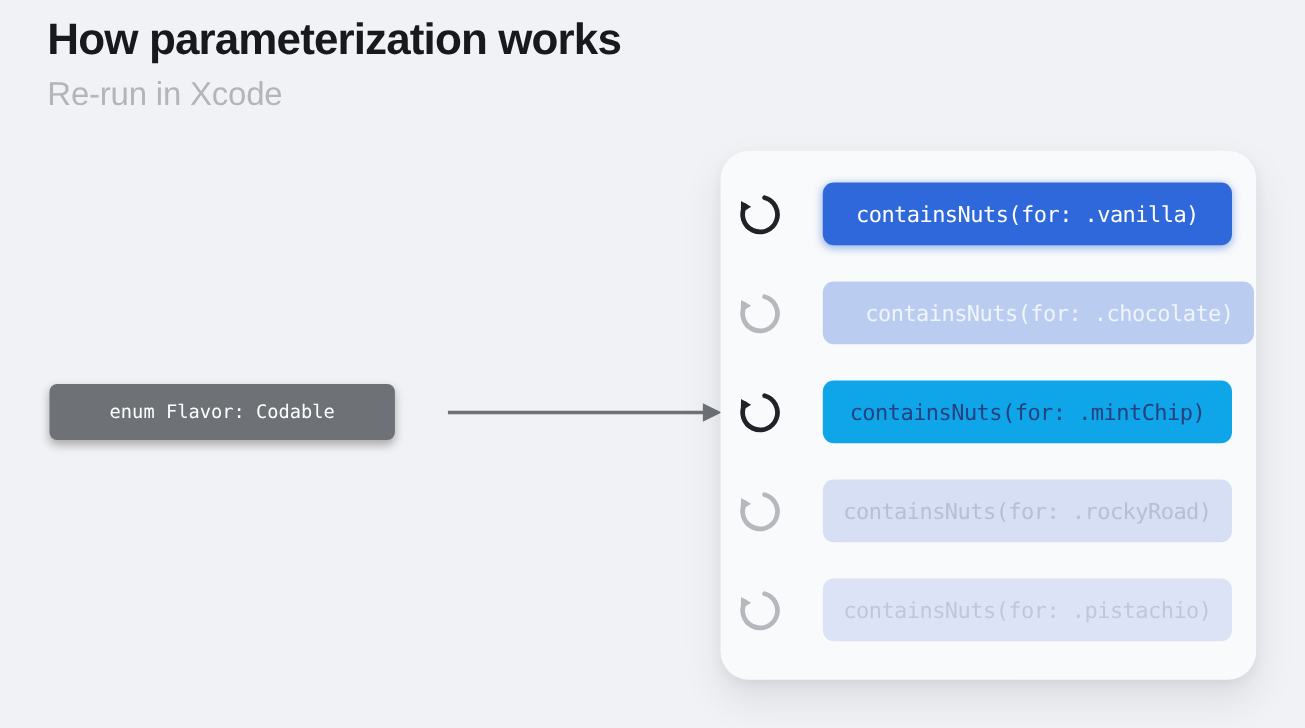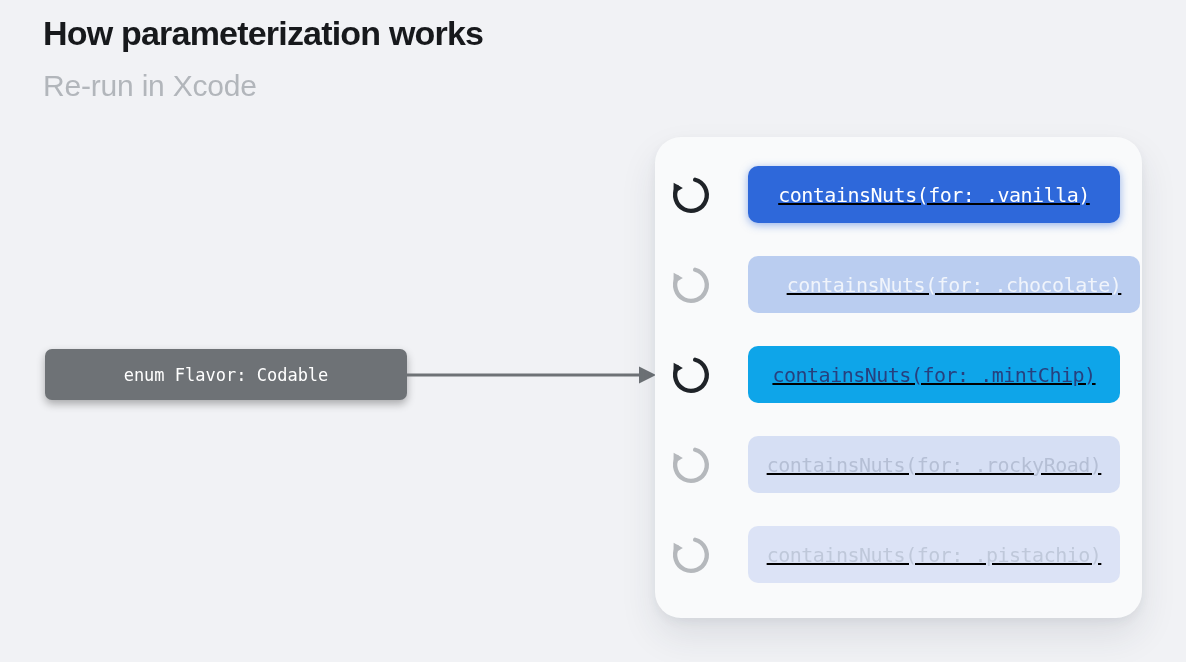--- a/index.html
+++ b/index.html
@@ -7,31 +7,31 @@
     width:1186px;height:662px;
     background:#f1f2f5;
     font-family:"Liberation Sans", sans-serif;
     overflow:hidden;position:relative;
   }
   .stage{position:absolute;inset:0;}
 
   
   .title{
     position:absolute;left:43px;top:14px;
-    font-size:34px;font-weight:700;letter-spacing:-0.8px;
+    font-size:40px;font-weight:700;letter-spacing:-0.8px;
     color:#17191c;
   }
   .subtitle{
     position:absolute;left:43px;top:69px;
     font-size:30px;font-weight:400;color:#b2b6bb;letter-spacing:-0.2px;
   }
 
   
   .enum-box{
-    position:absolute;left:45px;top:349px;width:362px;height:51px;
+    position:absolute;left:45px;top:349px;width:314px;height:51px;
     border-radius:7px;background:#6e7276;
     box-shadow:0 4px 9px rgba(0,0,0,0.30);
     display:flex;align-items:center;justify-content:center;
     font-family:"DejaVu Sans Mono", monospace;
     font-size:17px;color:#ffffff;letter-spacing:0;
   }
 
   
   .arrow-svg{position:absolute;left:407px;top:360px;color:#6e7276;}
 
@@ -67,21 +67,21 @@
 
   <div class="enum-box" style="background: rgb(110, 114, 118); color: rgb(255, 255, 255);">
     <span>enum Flavor: Codable</span>
   </div>
 
   <svg class="arrow-svg" width="250" height="30" viewBox="0 0 250 30" style="color: rgb(110, 114, 118);">
     <line x1="0" y1="15" x2="234" y2="15" stroke="currentColor" stroke-width="3"></line>
     <polygon points="232,6.5 232,23.5 249,15" fill="currentColor"></polygon>
   </svg>
 
-  <div class="panel" style="background: rgb(249, 250, 251); text-decoration: underline;">
+  <div class="panel" style="background: rgb(249, 250, 251);">
 
     <div class="row">
       <span class="icon-wrap" style="color: rgb(31, 35, 40);">
         <svg width="46" height="46" viewBox="0 0 48 48">
           <path d="M 9.7 15.75 A 16.5 16.5 0 1 0 28.3 8.1" fill="none" stroke="currentColor" stroke-width="4.5" stroke-linecap="round"></path>
           <polygon points="5.7,22.7 5.9,11.25 15.5,16.75" fill="currentColor"></polygon>
         </svg>
       </span>
       <div class="pill pill--glow" style="background: rgb(46, 104, 218); color: rgb(255, 255, 255);">containsNuts(for: .vanilla)</div>
     </div>

